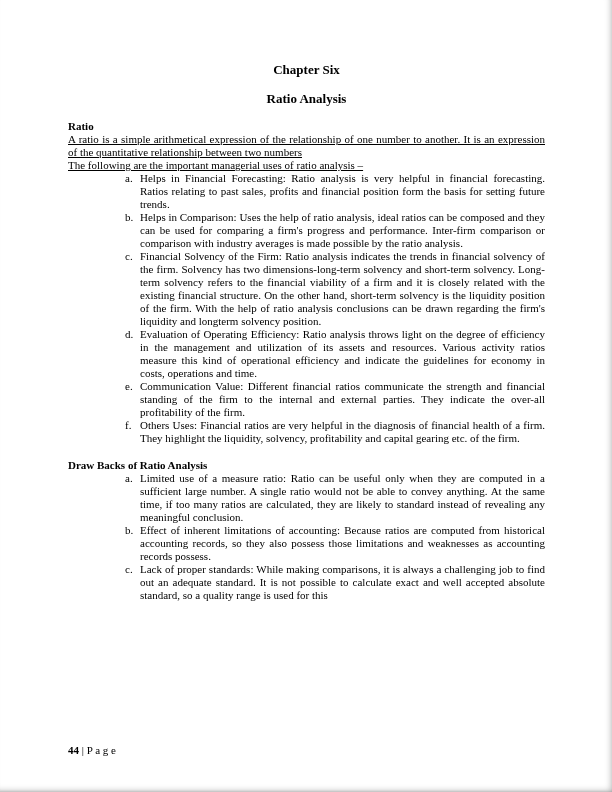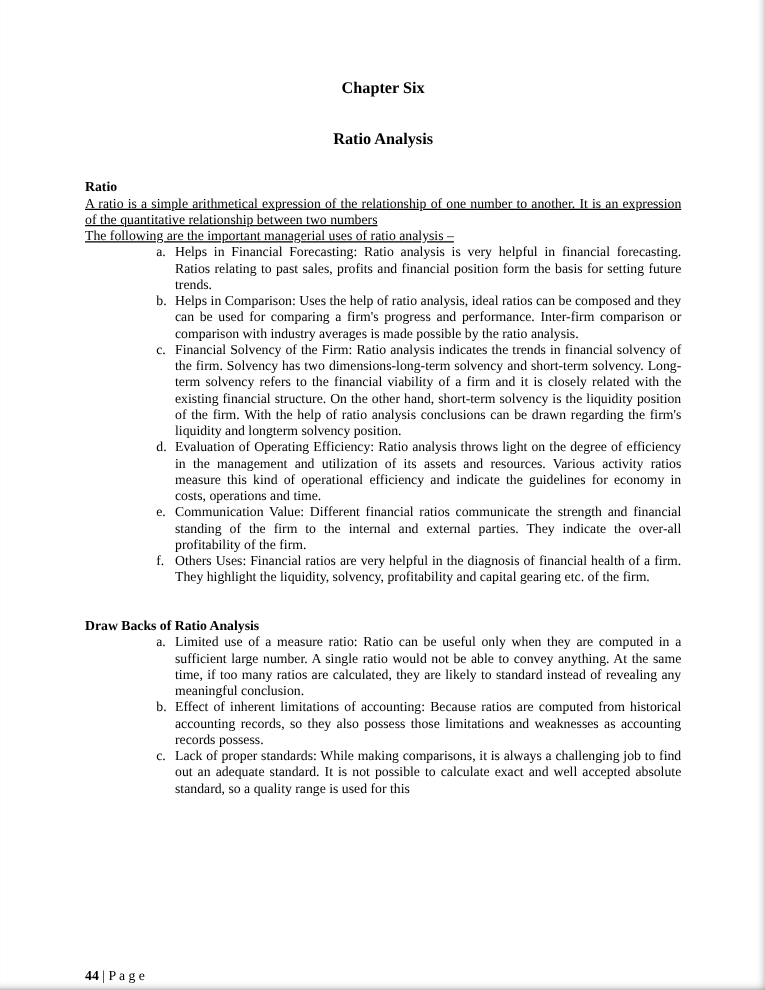--- a/index.html
+++ b/index.html
@@ -21,44 +21,44 @@
     box-shadow: inset -4px -4px 7px -4px rgba(0,0,0,0.35),
                 inset 0 -2px 3px -2px rgba(0,0,0,0.2);
     overflow: hidden;
   }
   .center-title {
     font-size: 13px;
     line-height: 15px;
     font-weight: bold;
     text-align: center;
   }
-  .doc-title { margin-top: 26px; }
+  .doc-title { margin-top: 14px; }
   .section-heading {
     font-size: 11px;
     line-height: 13px;
     font-weight: bold;
   }
-  .mt { margin-top: 26px; }
+  .mt { margin-top: 14px; }
   .body-text { text-align: justify; text-decoration: underline; }
   .list { }
   .list-item {
     position: relative;
     padding-left: 72px;
     text-align: justify;
   }
   .li-label {
     position: absolute;
     left: 57px;
     top: 0;
   }
   .li-bold { font-weight: normal; }
   .footer {
     position: absolute;
     left: 68px;
-    bottom: 4px;
+    bottom: 35px;
     font-size: 11px;
     line-height: 13px;
   }
   .pg-num { font-weight: bold; }
 </style>
 </head>
 <body>
 
 <div class="page">
 

